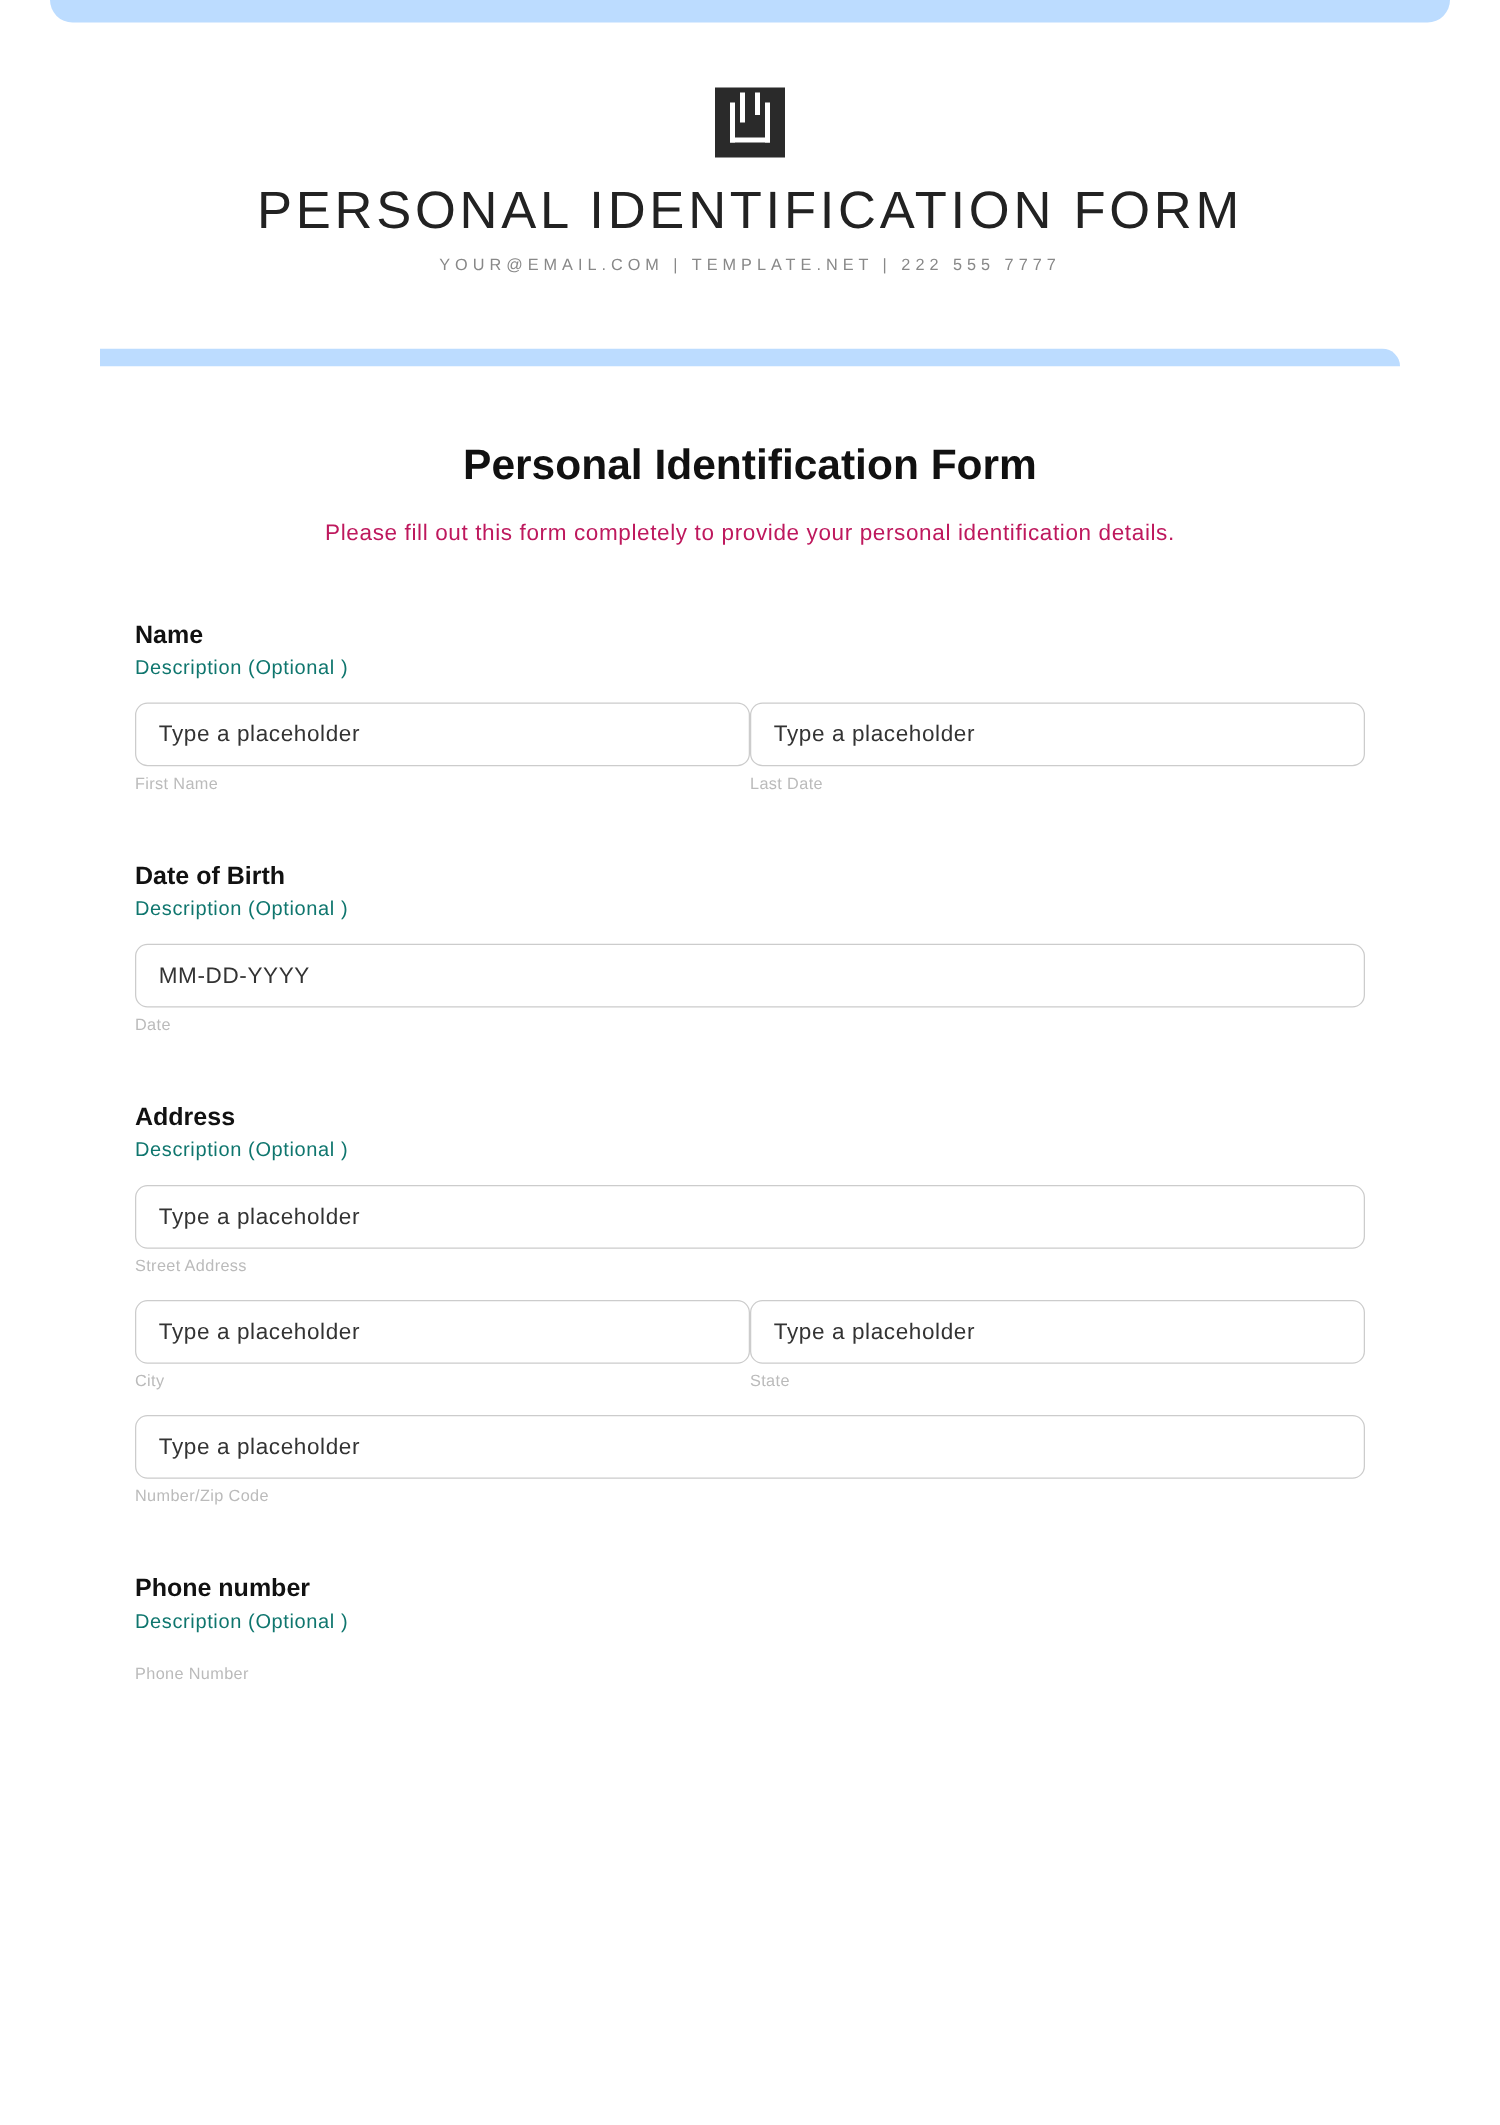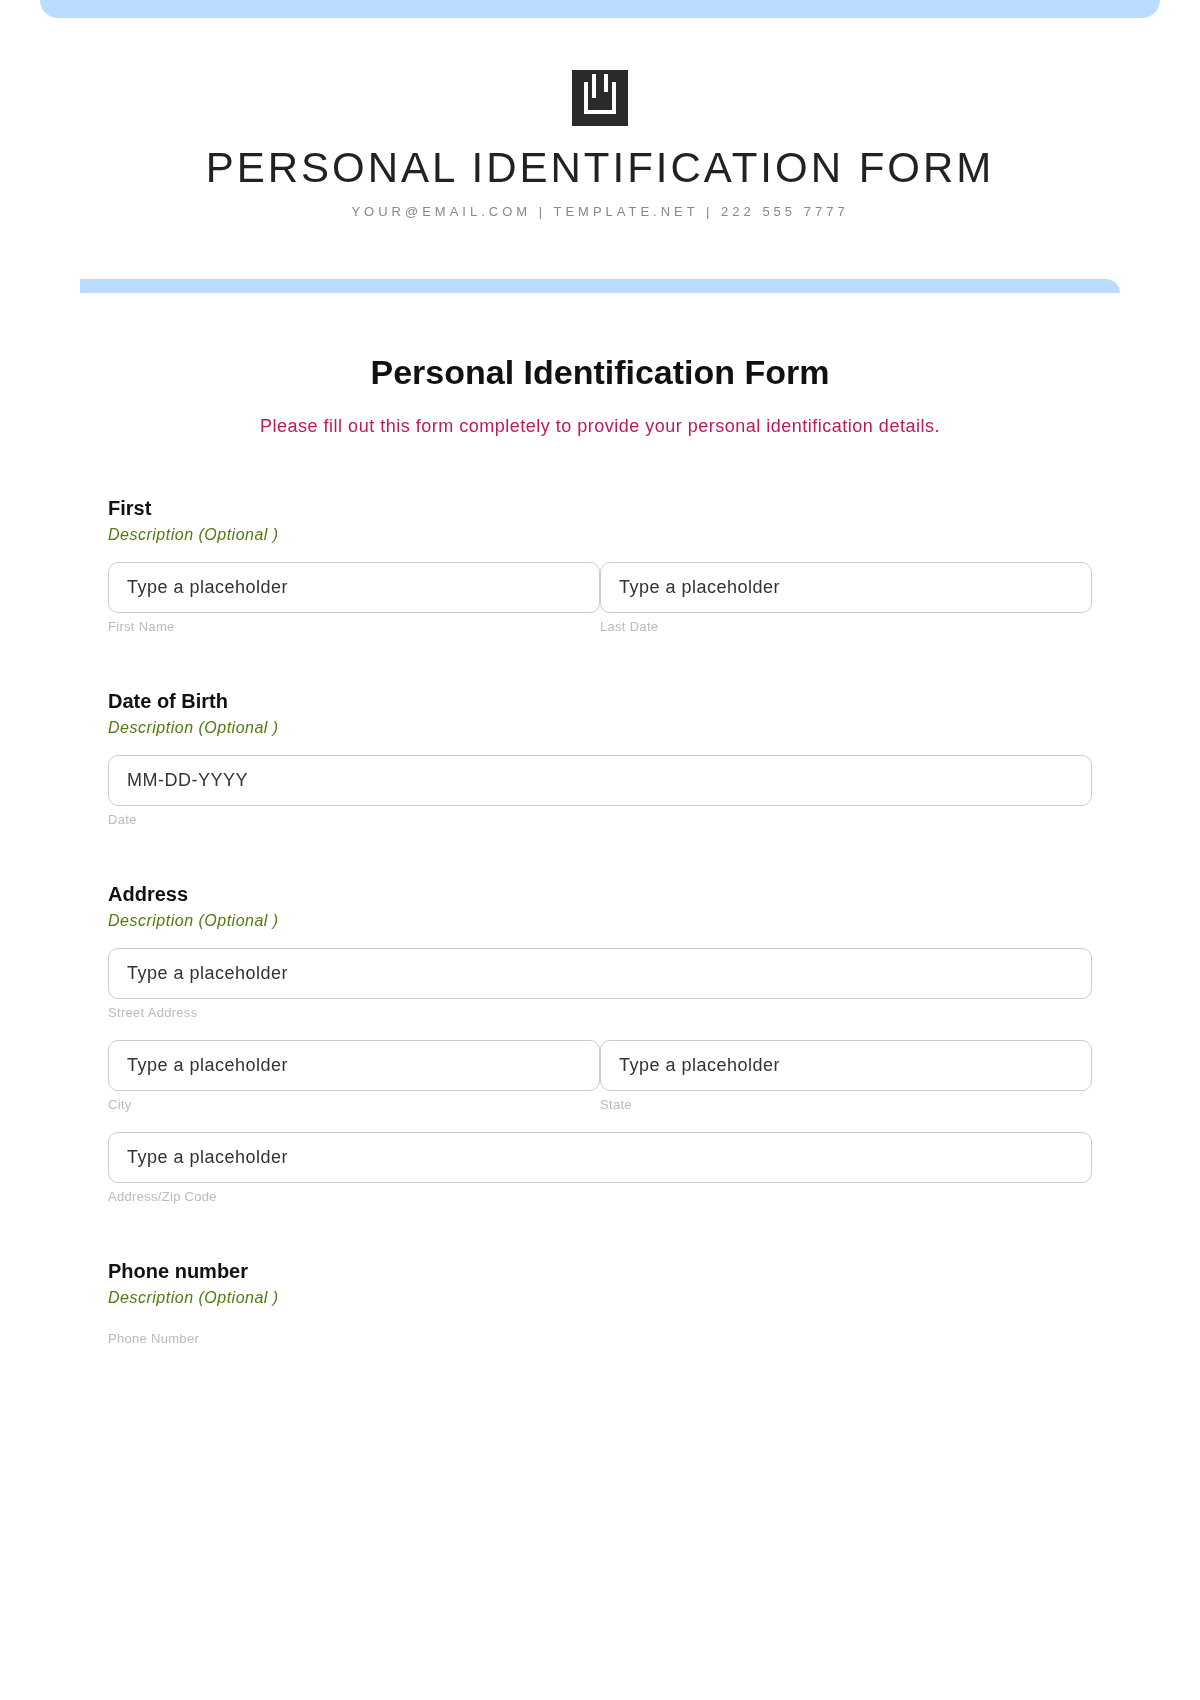--- a/index.html
+++ b/index.html
@@ -102,22 +102,21 @@
       padding: 0 28px;
     }
     .section-label {
       font-size: 20px;
       font-weight: 700;
       color: #111;
       margin-bottom: 6px;
     }
     .section-desc {
       font-size: 16px;
-      font-style: italic;
-      color: #4d7c0f;
+      color: #0f766e;
       letter-spacing: 0.5px;
       margin-bottom: 18px;
     }
     .row {
       display: flex;
       margin-bottom: 20px;
     }
     .field {
       flex: 1;
     }
@@ -162,21 +161,21 @@
     <h1 class="header-title">PERSONAL IDENTIFICATION FORM</h1>
     <div class="header-subtitle">YOUR@EMAIL.COM | TEMPLATE.NET | 222 555 7777</div>
   </div>
 
   <div class="divider-bar"></div>
 
   <h2 class="form-title">Personal Identification Form</h2>
   <p class="form-intro">Please fill out this form completely to provide your personal identification details.</p>
 
   <div class="section">
-    <div class="section-label">First</div>
+    <div class="section-label">Name</div>
     <div class="section-desc">Description (Optional )</div>
     <div class="row">
       <div class="field">
         <input type="text" placeholder="Type a placeholder" style="">
         <div class="field-sublabel">First Name</div>
       </div>
       <div class="field">
         <input type="text" placeholder="Type a placeholder" style="">
         <div class="field-sublabel">Last Date</div>
       </div>
@@ -209,21 +208,21 @@
         <div class="field-sublabel">City</div>
       </div>
       <div class="field">
         <input type="text" placeholder="Type a placeholder" style="">
         <div class="field-sublabel">State</div>
       </div>
     </div>
     <div class="row">
       <div class="field field-half-left">
         <input type="text" placeholder="Type a placeholder" style="">
-        <div class="field-sublabel">Address/Zip Code</div>
+        <div class="field-sublabel">Number/Zip Code</div>
       </div>
     </div>
   </div>
 
   <div class="section">
     <div class="section-label">Phone number</div>
     <div class="section-desc">Description (Optional )</div>
     <div class="row">
       <div class="field field-full">
         <div class="field-sublabel">Phone Number</div>

